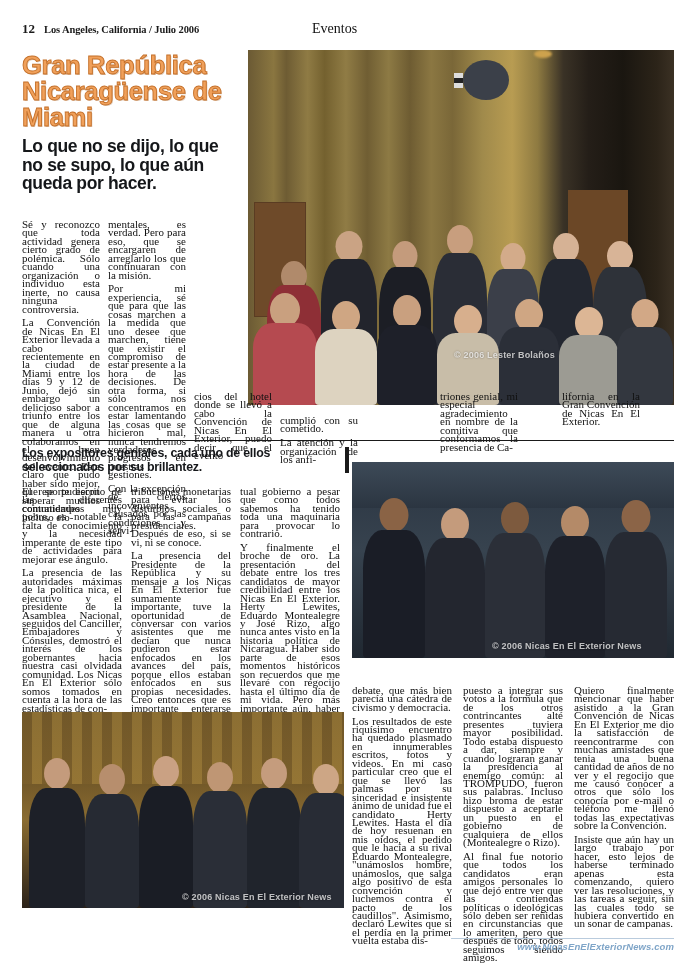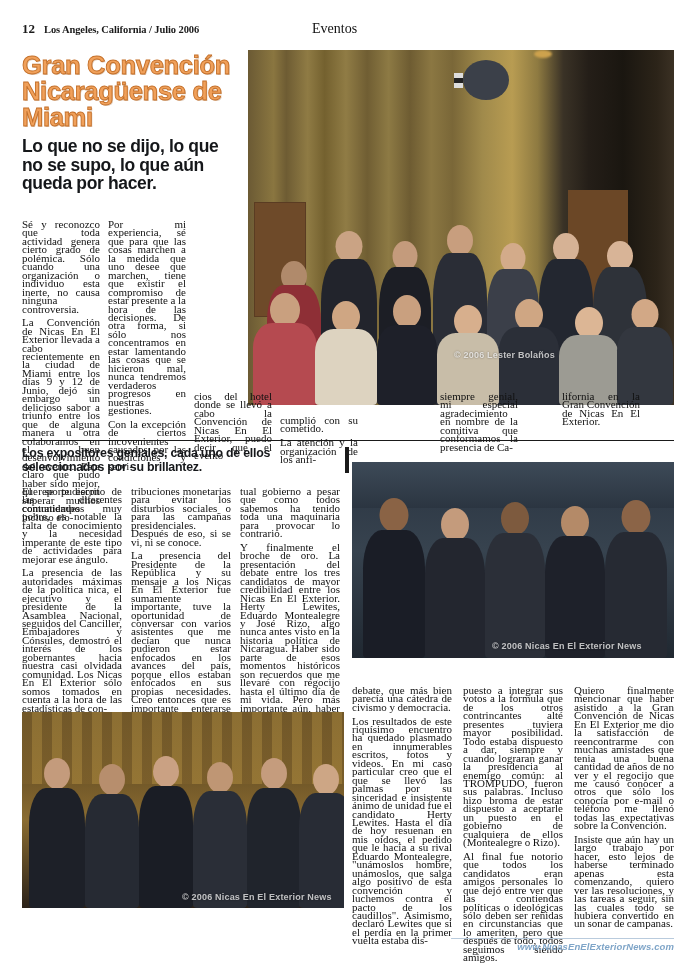--- a/index.html
+++ b/index.html
@@ -270,40 +270,41 @@
       </div>
       <div class="figure" style="left:368px;width:58px;height:106px;">
         <div class="head" style="top:0px;width:27px;height:31px;background:#d2a886;"></div>
         <div class="body" style="width:56px;height:78px;background:#33373f;"></div>
       </div>
     </div>
     <span class="watermark" style="left:206px; top:300px;">© 2006 Lester Bolaños</span>
   </div>
 
   <div class="swoosh"></div>
-  <h1 class="headline">Gran Convención Nicaragüense de Miami</h1>
+  <h1 class="headline">Gran República Nicaragüense de Miami</h1>
   <h2 class="subheadline">Lo que no se dijo, lo que no se supo, lo que aún queda por hacer.</h2>
 
   <div class="col" style="left:22px; top:220px; width:78px;">
     <p>Sé y reconozco que toda actividad genera cierto grado de polémica. Sólo cuando una organización o individuo esta inerte, no causa ninguna controversia.</p>
     <p>La Convención de Nicas En El Exterior llevada a cabo recientemente en la ciudad de Miami entre los días 9 y 12 de Junio, dejó sin embargo un delicioso sabor a triunfo entre los que de alguna manera u otra colaboramos en el buen desenvolvimiento del evento. Esta claro que pudo haber sido mejor, que se pudieron superar muchos contratiempos incluso elo-</p>
   </div>
   <div class="col" style="left:108px; top:220px; width:78px;">
+    <p>mentales, es verdad. Pero para eso, que se encargaren de arreglarlo los que continuaran con la misión.</p>
     <p>Por mi experiencia, sé que para que las cosas marchen a la medida que uno desee que marchen, tiene que existir el compromiso de estar presente a la hora de las decisiones. De otra forma, si sólo nos concentramos en estar lamentando las cosas que se hicieron mal, nunca tendremos verdaderos progresos en nuestras gestiones.</p>
     <p>Con la excepción de ciertos incovenientes causados por las condiciones y servi-</p>
   </div>
   <div class="col" style="left:194px; top:392px; width:78px;">
     <p>cios del hotel donde se llevó a cabo la Convención de Nicas En El Exterior, puedo decir que el evento</p>
   </div>
   <div class="col" style="left:280px; top:416px; width:78px;">
     <p>cumplió con su cometido.</p>
     <p>La atención y la organización de los anfi-</p>
   </div>
   <div class="col" style="left:440px; top:392px; width:78px;">
-    <p>siempre genial, mi especial agradecimiento en nombre de la comitiva que conformamos la presencia de Ca-</p>
+    <p>triones genial, mi especial agradecimiento en nombre de la comitiva que conformamos la presencia de Ca-</p>
   </div>
   <div class="col" style="left:562px; top:392px; width:78px;">
     <p>lifornia en la Gran Convención de Nicas En El Exterior.</p>
   </div>
 
   <div class="rule" style="left:22px; top:440px; width:652px; height:1px;"></div>
   <div class="deck">Los expositores geniales, cada uno de ellos seleccionados por su brillantez.</div>
   <div class="rule" style="left:345px; top:447px; width:4px; height:26px;"></div>
 
   <div class="mid-photo">

